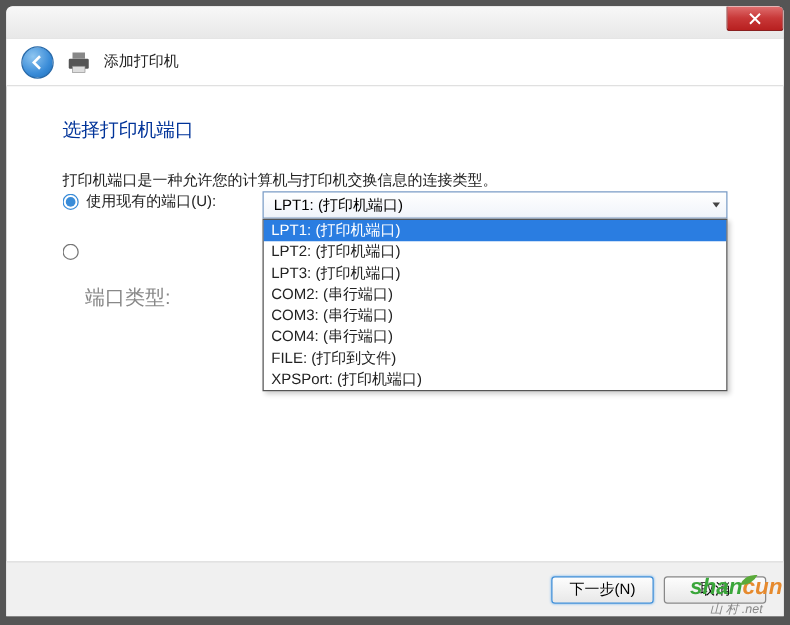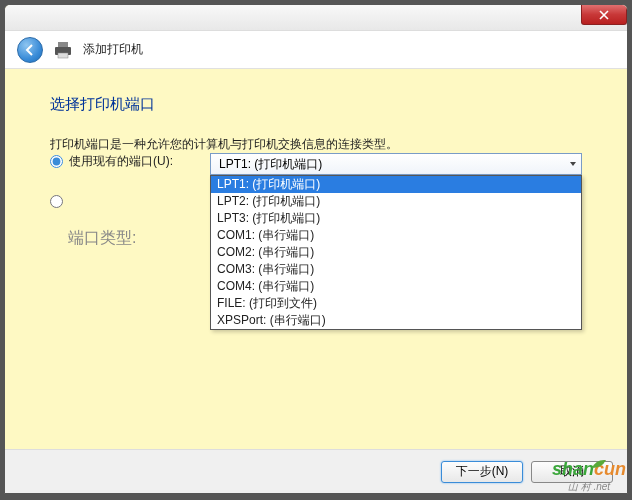--- a/index.html
+++ b/index.html
@@ -1,17 +1,17 @@
 <!DOCTYPE html>
 <html><head>
 <meta charset="utf-8">
 <style>
 * { margin: 0; padding: 0; box-sizing: border-box; font-family: "Microsoft YaHei", "Segoe UI", Tahoma, sans-serif; }
 body { background: #555; width: 632px; height: 500px; position: relative; }
-.window { position: absolute; left: 4px; top: 4px; width: 624px; height: 490px; background: #fef9c3; border: 1px solid #555; border-radius: 6px 6px 0 0; overflow: hidden; }
+.window { position: absolute; left: 4px; top: 4px; width: 624px; height: 490px; background: #ffffff; border: 1px solid #555; border-radius: 6px 6px 0 0; overflow: hidden; }
 .titlebar { height: 26px; background: linear-gradient(to bottom, #f8f8f8, #e8e8e8); border-bottom: 1px solid #ddd; position: relative; }
 .close-btn { position: absolute; right: 0; top: 0; width: 46px; height: 20px; background: linear-gradient(to bottom, #e07070, #c83838 50%, #b82020); border: 1px solid #8a2020; border-top: none; border-radius: 0 0 3px 3px; color: #fff; display: flex; align-items: center; justify-content: center; font-size: 11px; }
 .close-btn svg { width: 10px; height: 10px; }
 .header { height: 38px; display: flex; align-items: center; gap: 10px; padding: 0 12px; background: #fff; border-bottom: 1px solid #e0e0e0; }
 .back-btn { width: 26px; height: 26px; border-radius: 50%; background: radial-gradient(circle at 35% 30%, #8ec5f0, #3a8cd8 60%, #1a6cb8); display: flex; align-items: center; justify-content: center; border: 1px solid #2a6aa8; }
 .back-btn svg { width: 14px; height: 14px; }
 .printer-icon { width: 20px; height: 18px; }
 .header-title { font-size: 12px; color: #222; }
 .content { padding: 26px 45px; }
 .page-title { font-size: 15px; color: #003399; margin-bottom: 22px; }
@@ -76,26 +76,25 @@
         <div class="combo">
           <span>LPT1: (打印机端口)</span>
           <svg class="arrow" viewBox="0 0 8 8">
               <path d="M1 2 L4 6 L7 2 Z" fill="#444"></path>
             </svg>
         </div>
         <div class="dropdown">
           <div class="dropdown-item selected">LPT1: (打印机端口)</div>
           <div class="dropdown-item">LPT2: (打印机端口)</div>
           <div class="dropdown-item">LPT3: (打印机端口)</div>
-          <div class="dropdown-item">COM1: (串行端口)</div>
           <div class="dropdown-item">COM2: (串行端口)</div>
           <div class="dropdown-item">COM3: (串行端口)</div>
           <div class="dropdown-item">COM4: (串行端口)</div>
           <div class="dropdown-item">FILE: (打印到文件)</div>
-          <div class="dropdown-item">XPSPort: (串行端口)</div>
+          <div class="dropdown-item">XPSPort: (打印机端口)</div>
         </div>
       </div>
     </div>
 
     <div class="row">
       <label class="radio-group disabled">
         <input type="radio" name="portopt" style="">
       </label>
     </div>
 

